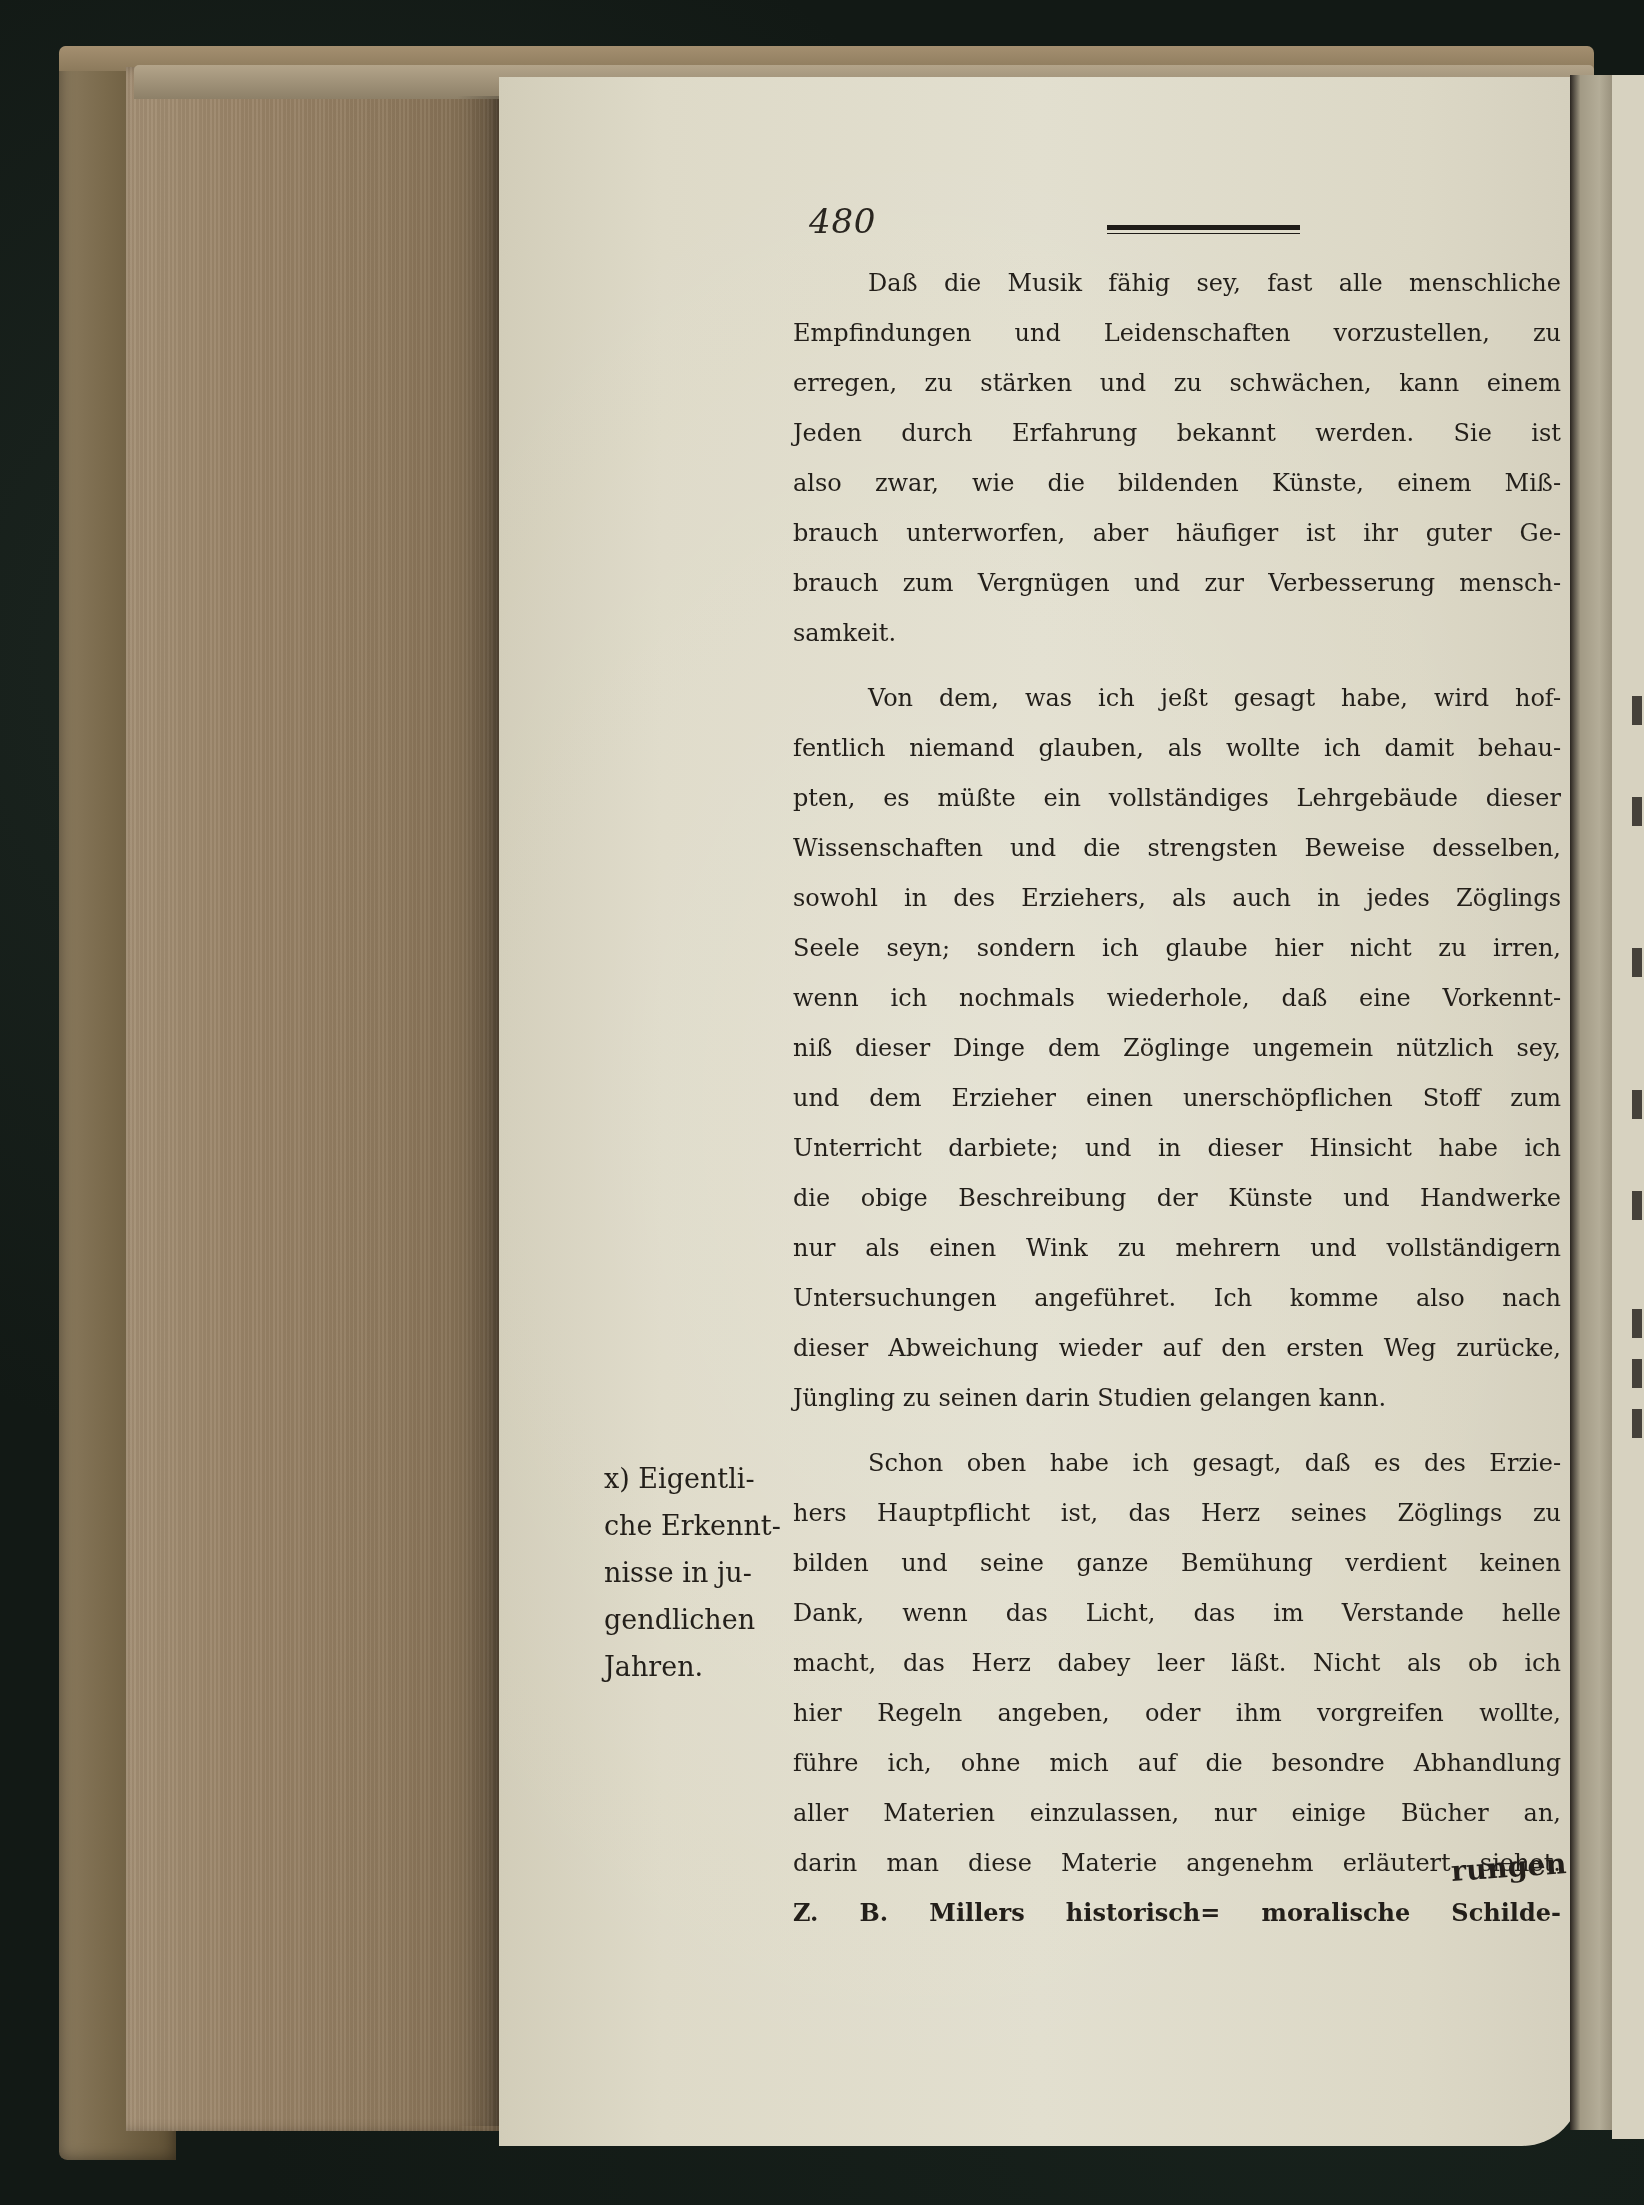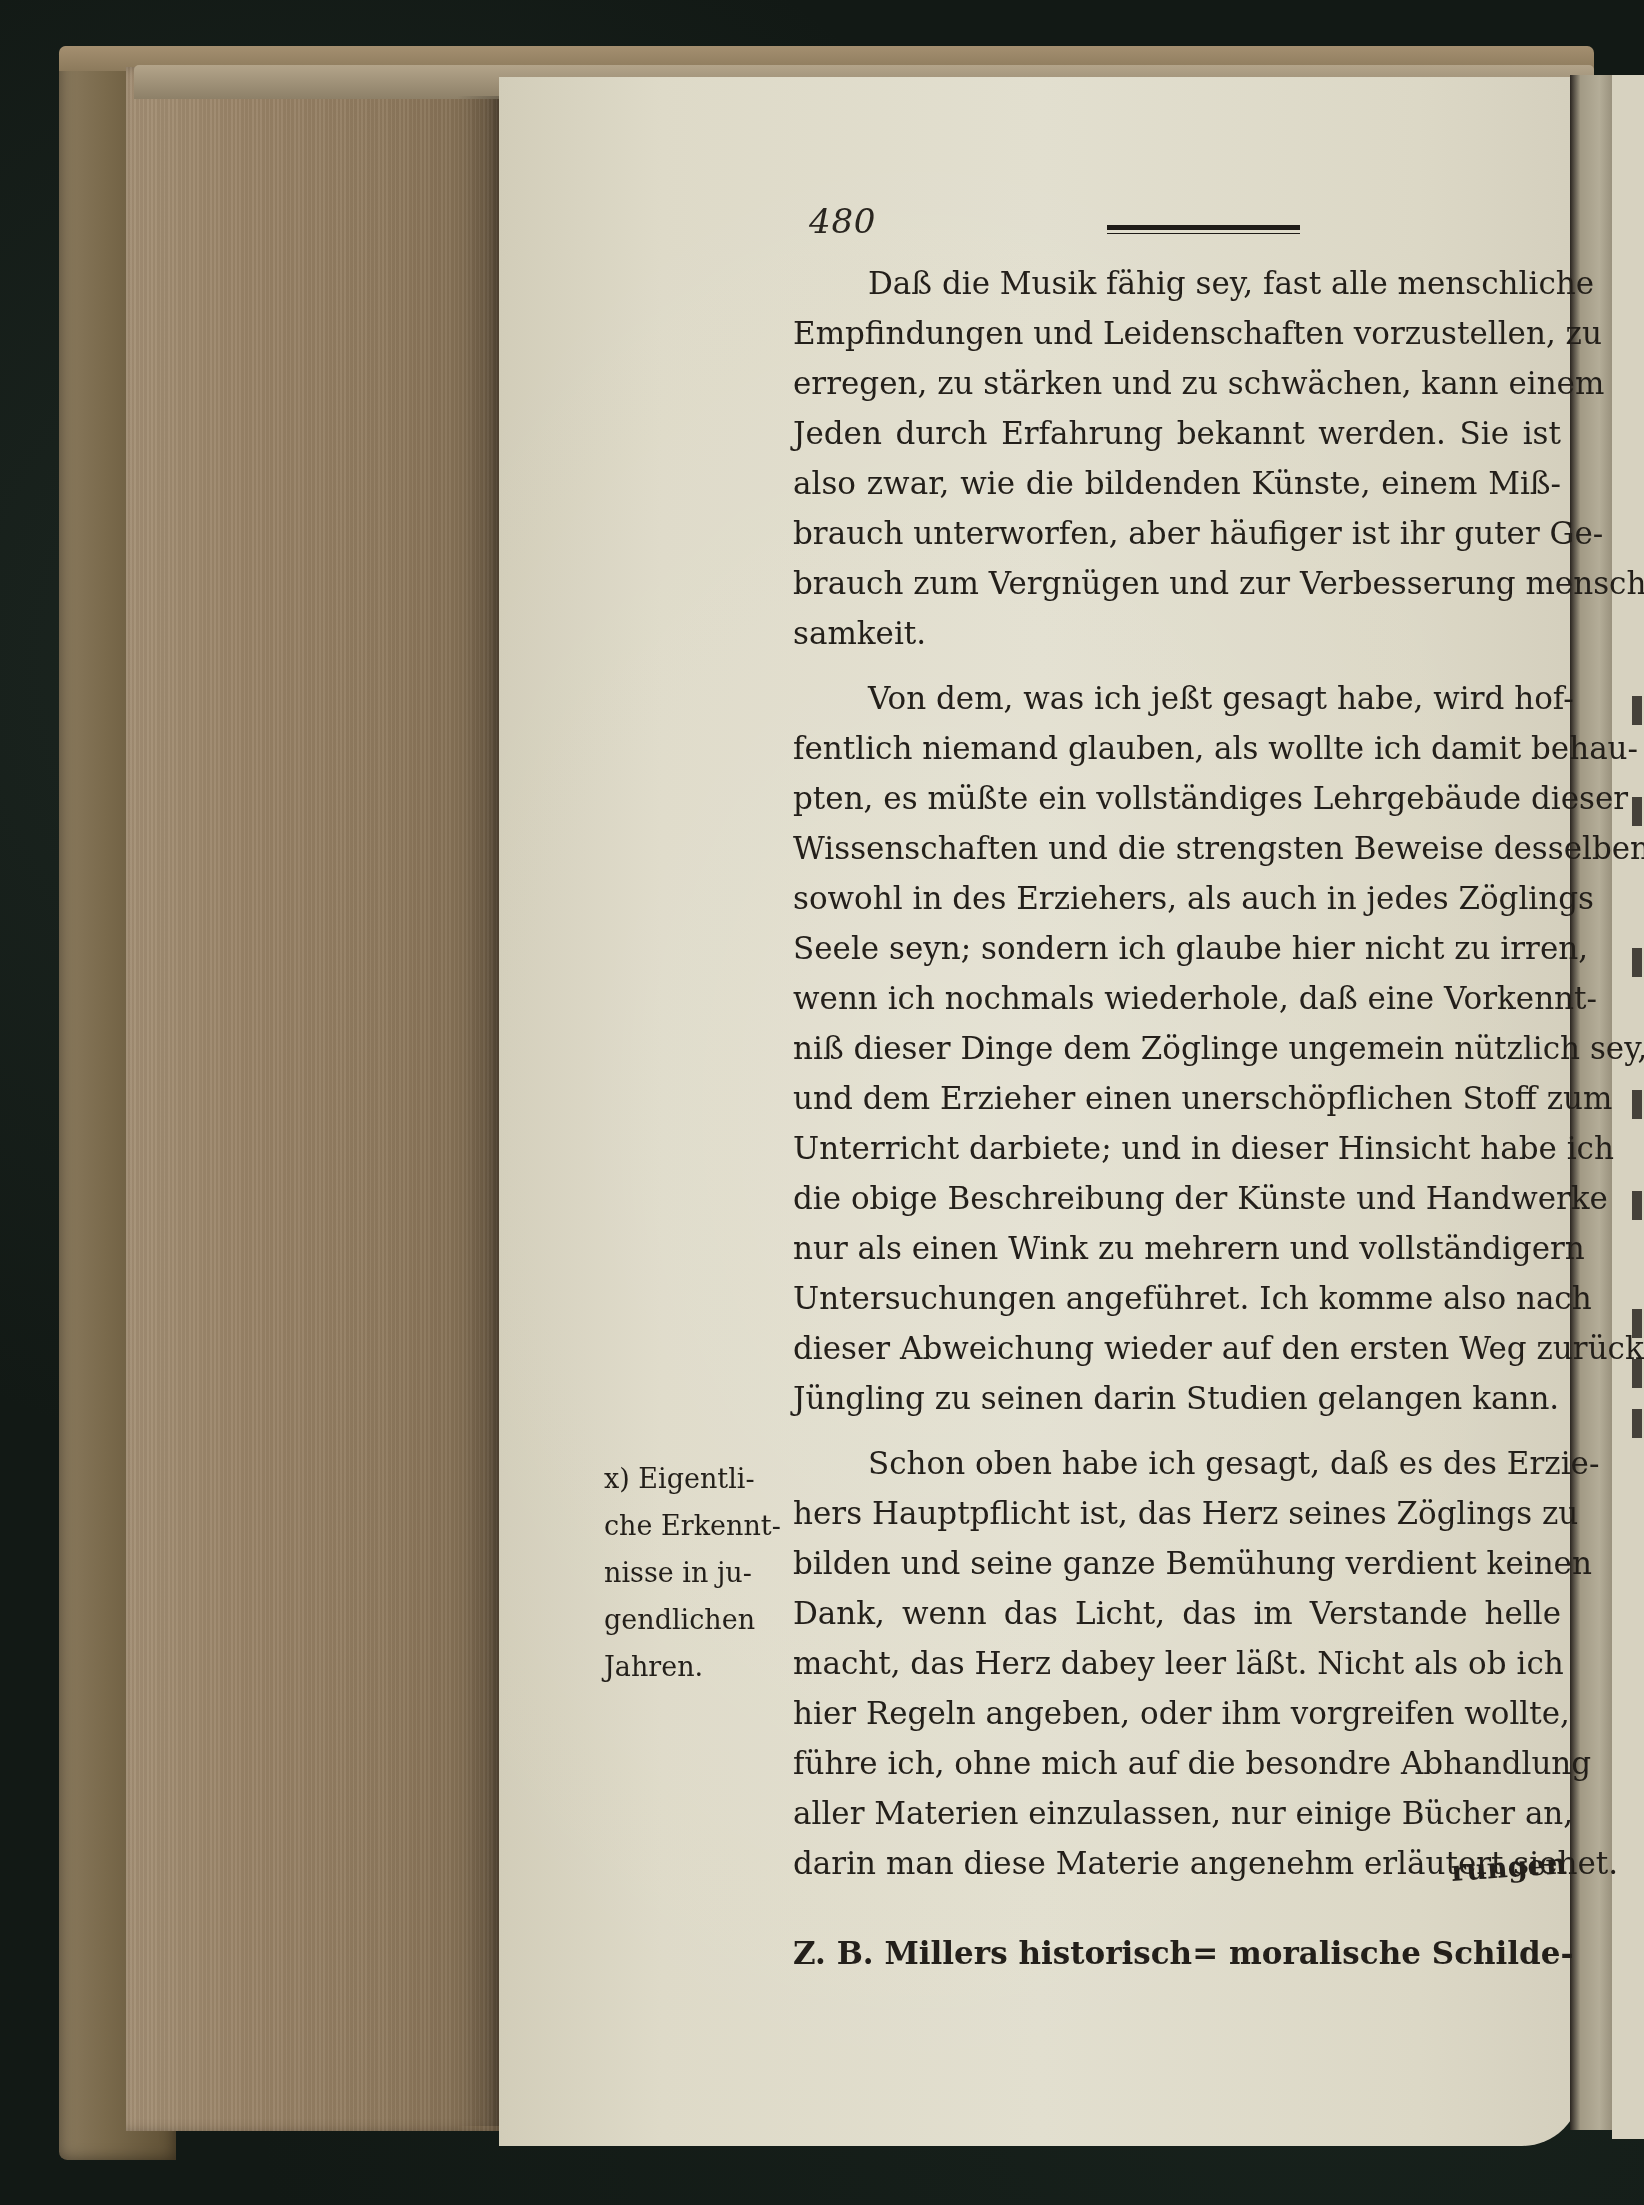--- a/index.html
+++ b/index.html
@@ -72,33 +72,33 @@
   .page-number {
     position: absolute; left: 0; top: 0;
     font-size: 34px; color: #2a2620; letter-spacing: 0.8px; font-style: italic;
   }
   .rule {
     position: absolute; left: 298px; top: 23.5px; width: 193px;
     border-top: 5.9px solid #1f1c18; border-bottom: 1.7px solid #1f1c18; height: 3.4px;
   }
   .body-text {
     position: absolute; left: 793px; top: 258px; width: 768px;
-    color: #231f1a; font-size: 31px; line-height: 50px;
+    color: #231f1a; font-size: 24px; line-height: 50px;
   }
   .para { margin: 0; }
   .line { display: block; white-space: nowrap; text-align: justify; text-align-last: justify; }
   .line.last { text-align-last: left; }
   .para-gap { height: 15px; }
   .indent { padding-left: 75px; }
   .marginal {
     position: absolute; left: 604px; top: 1455px; width: 189px;
     color: #231f1a; font-size: 27px; line-height: 47px;
   }
   .marginal .line { text-align: left; text-align-last: left; }
-  .bold-ref { font-weight: bold; margin-top: 40px; }
+  .bold-ref { font-weight: bold; }
   .catchword {
     position: absolute; left: 1451px; top: 1850px;
     color: #231f1a; font-size: 28.5px; font-weight: bold; transform: rotate(-4deg);
   }
 </style>
 </head>
 <body>
 
 <div class="cloth"></div>
 <div class="cover"></div>

